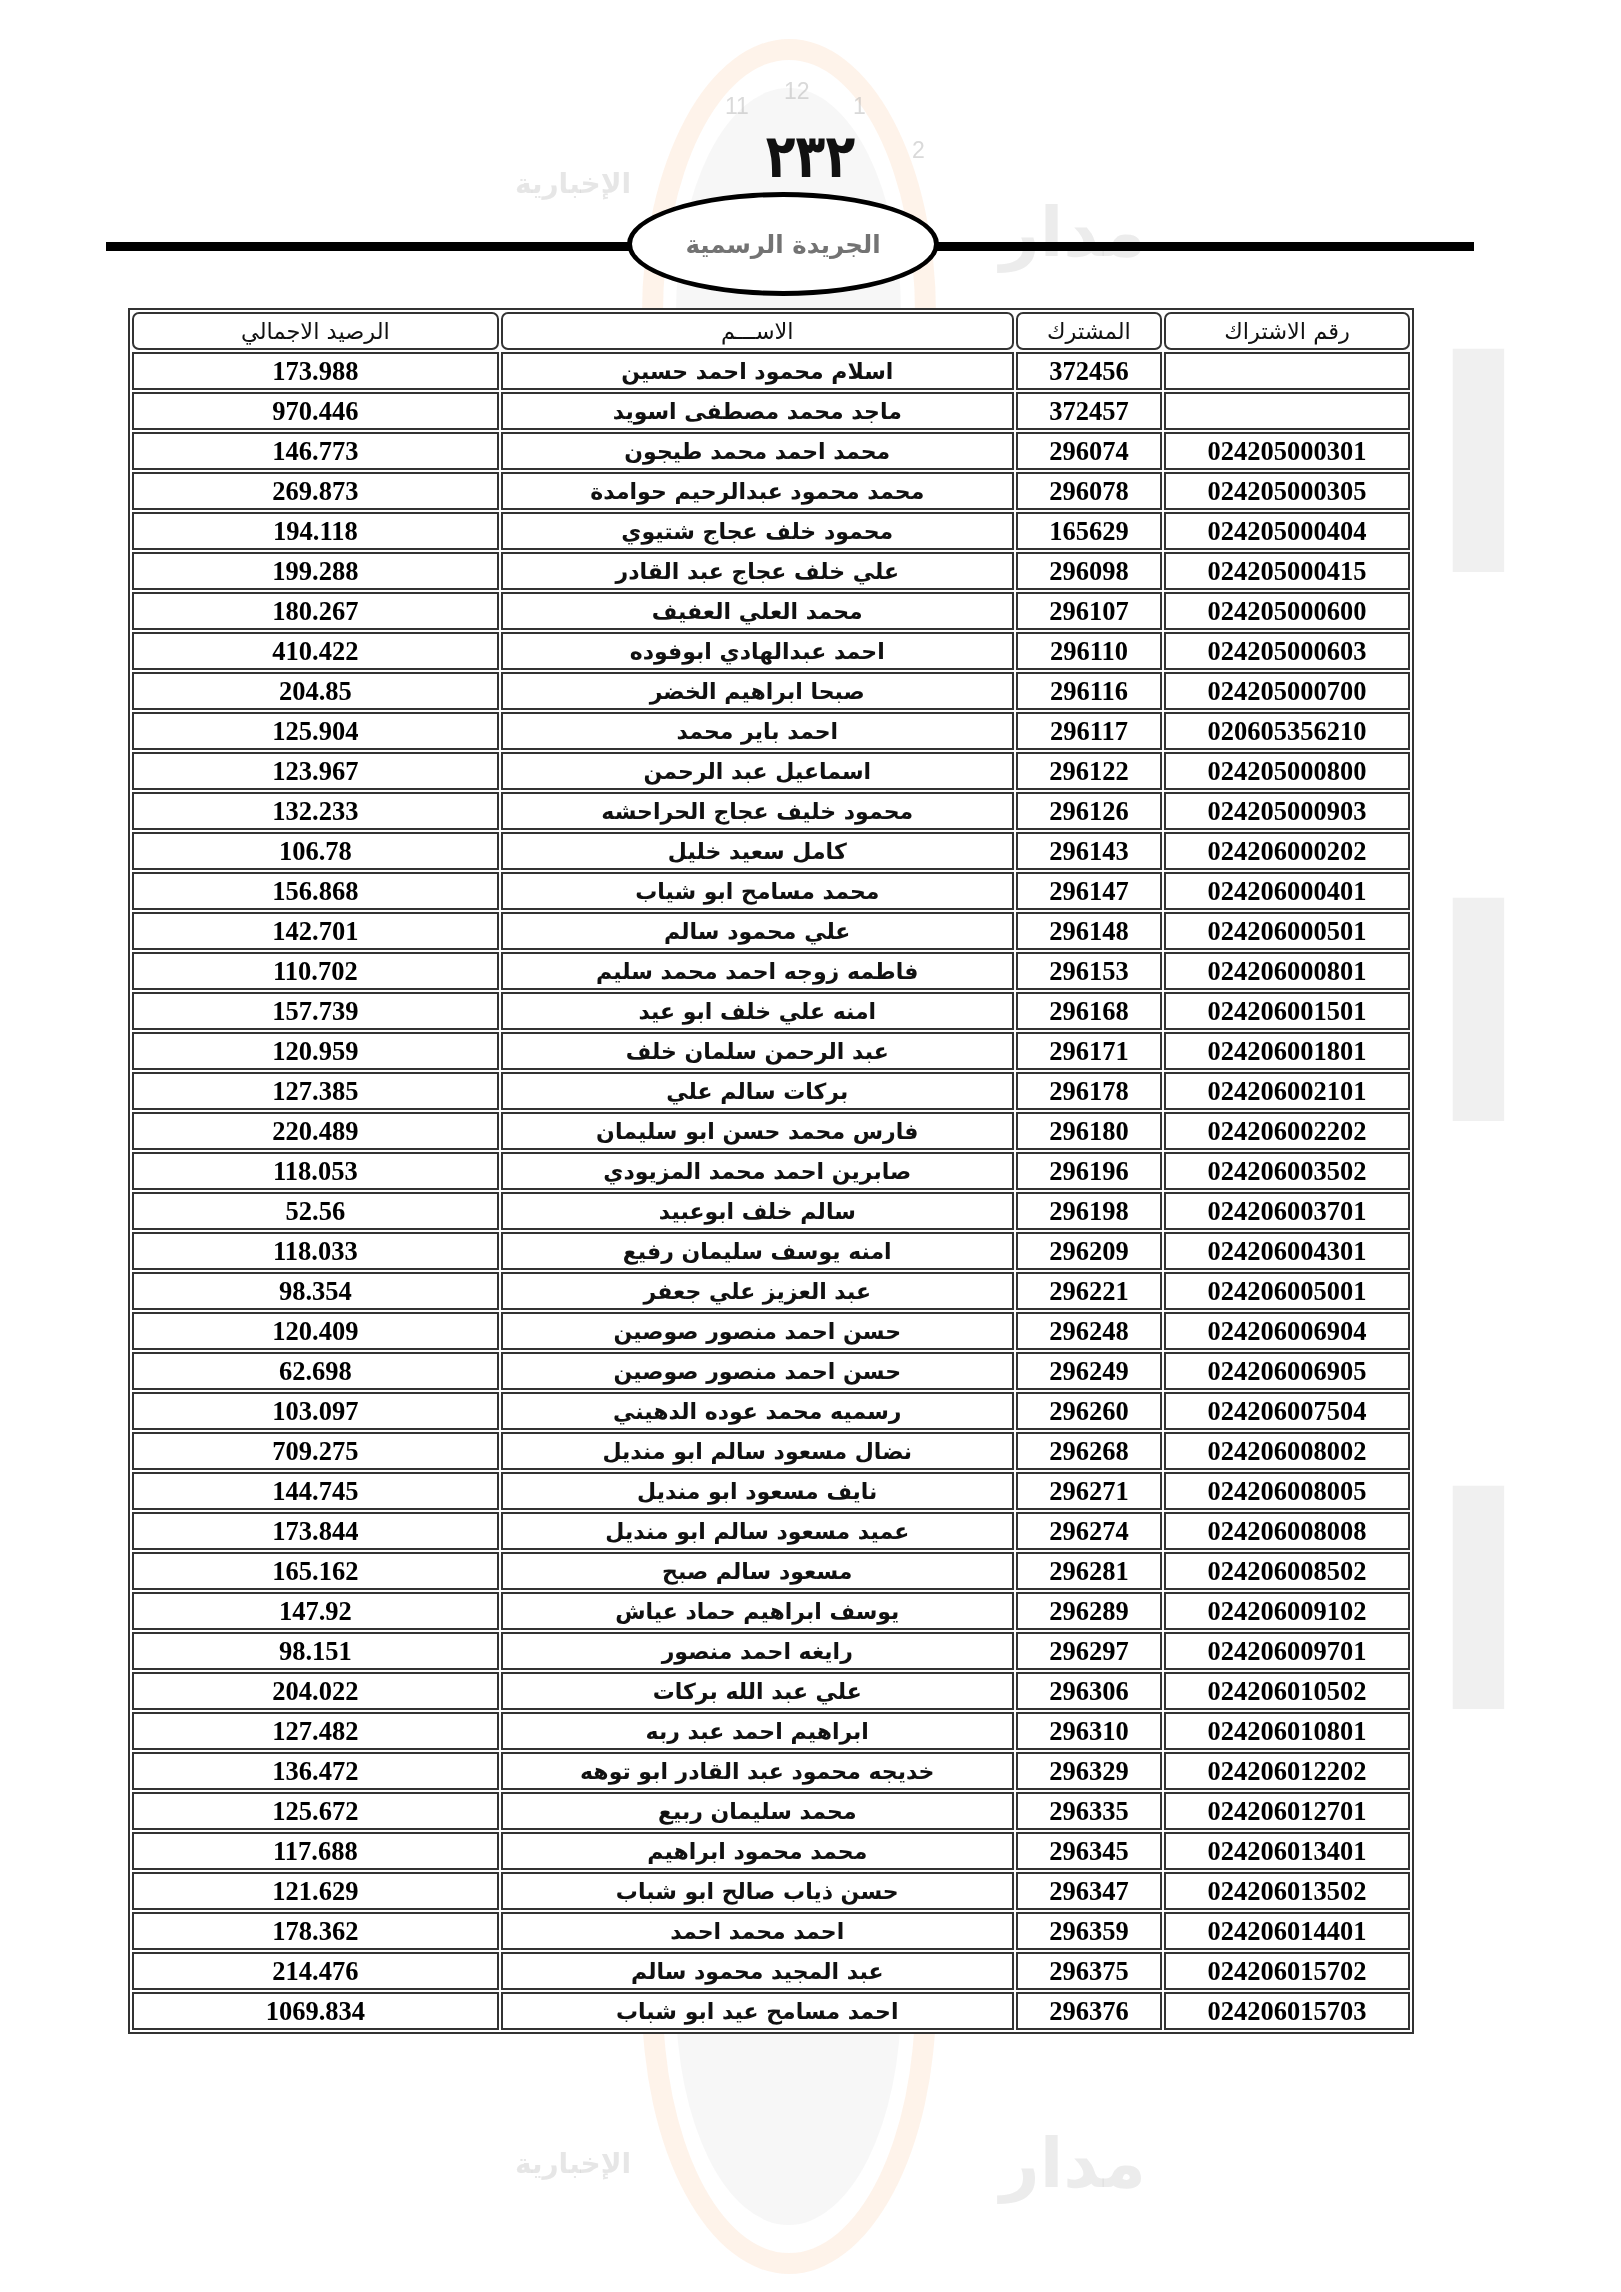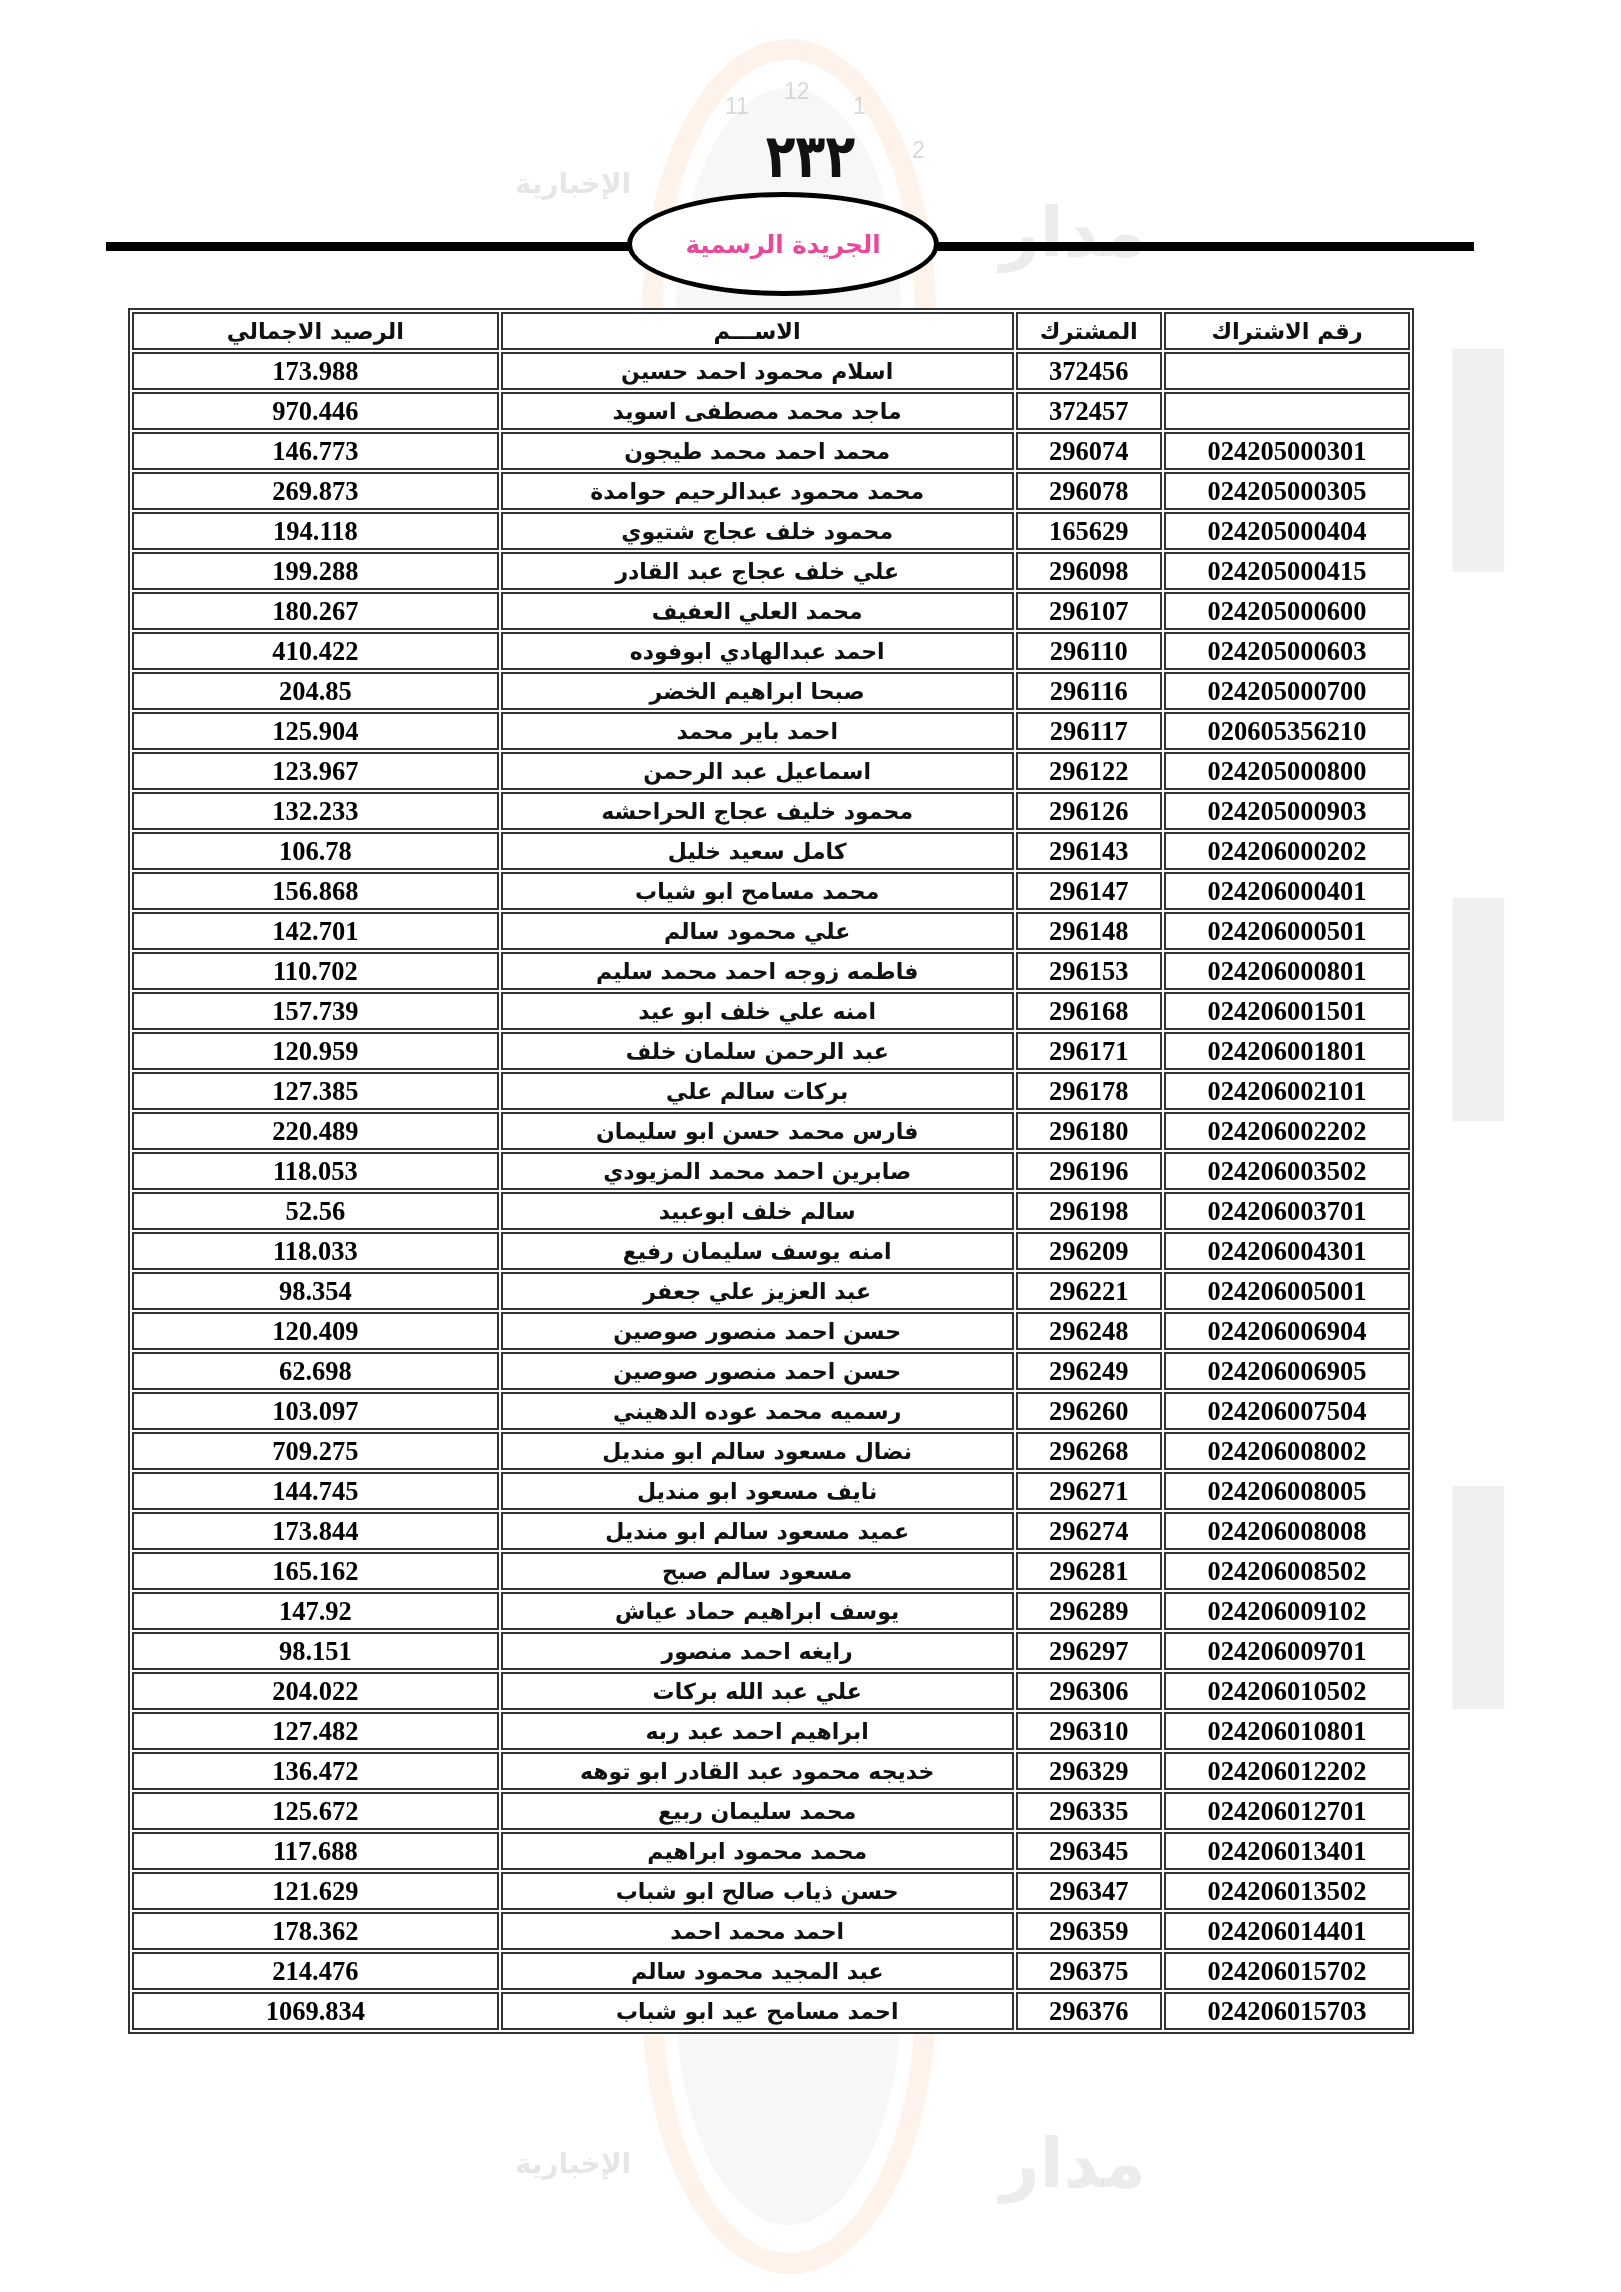--- a/index.html
+++ b/index.html
@@ -43,38 +43,38 @@
     }
     .rule {
       position: absolute; left: 106px; top: 242px; width: 1368px; height: 8.8px; background: #000;
     }
     .ellipse {
       position: absolute; left: 627px; top: 192px; width: 312px; height: 104px;
       border: 5.9px solid #000; border-radius: 50%; background: #fff; box-sizing: border-box;
       display: flex; align-items: center; justify-content: center;
     }
     .ellipse span {
-      font-family: "DejaVu Sans", sans-serif; font-weight: bold; font-size: 24.5px; color: #ec4899;
+      font-family: "DejaVu Sans", sans-serif; font-weight: bold; font-size: 24.5px; color: #737373;
       direction: rtl;
     }
 
     
     .table-wrap {
       position: absolute; left: 128px; top: 308px; width: 1286px;
     }
     table {
       width: 100%; border-collapse: separate; border-spacing: 2px;
       border: 2px solid #333; direction: rtl; background: #fff;
     }
     td, th {
       border: 2px solid #333; height: 34px; padding: 0; text-align: center; vertical-align: middle;
       background: transparent;
     }
     th {
-      font-family: "DejaVu Sans", sans-serif; font-weight: bold; font-size: 22.5px; color: #111;
+      font-family: "DejaVu Sans", sans-serif; font-weight: normal; font-size: 22.5px; color: #111; border-radius: 7px;
     }
     td.num {
       font-family: "Liberation Serif", serif; font-weight: bold; font-size: 26.5px; color: #000;
     }
     td.name {
       font-family: "DejaVu Sans", sans-serif; font-weight: bold; font-size: 22px; color: #111;
     }
     col.c-acct { width: 247px; }
     col.c-sub { width: 147px; }
     col.c-name { width: 518px; }

